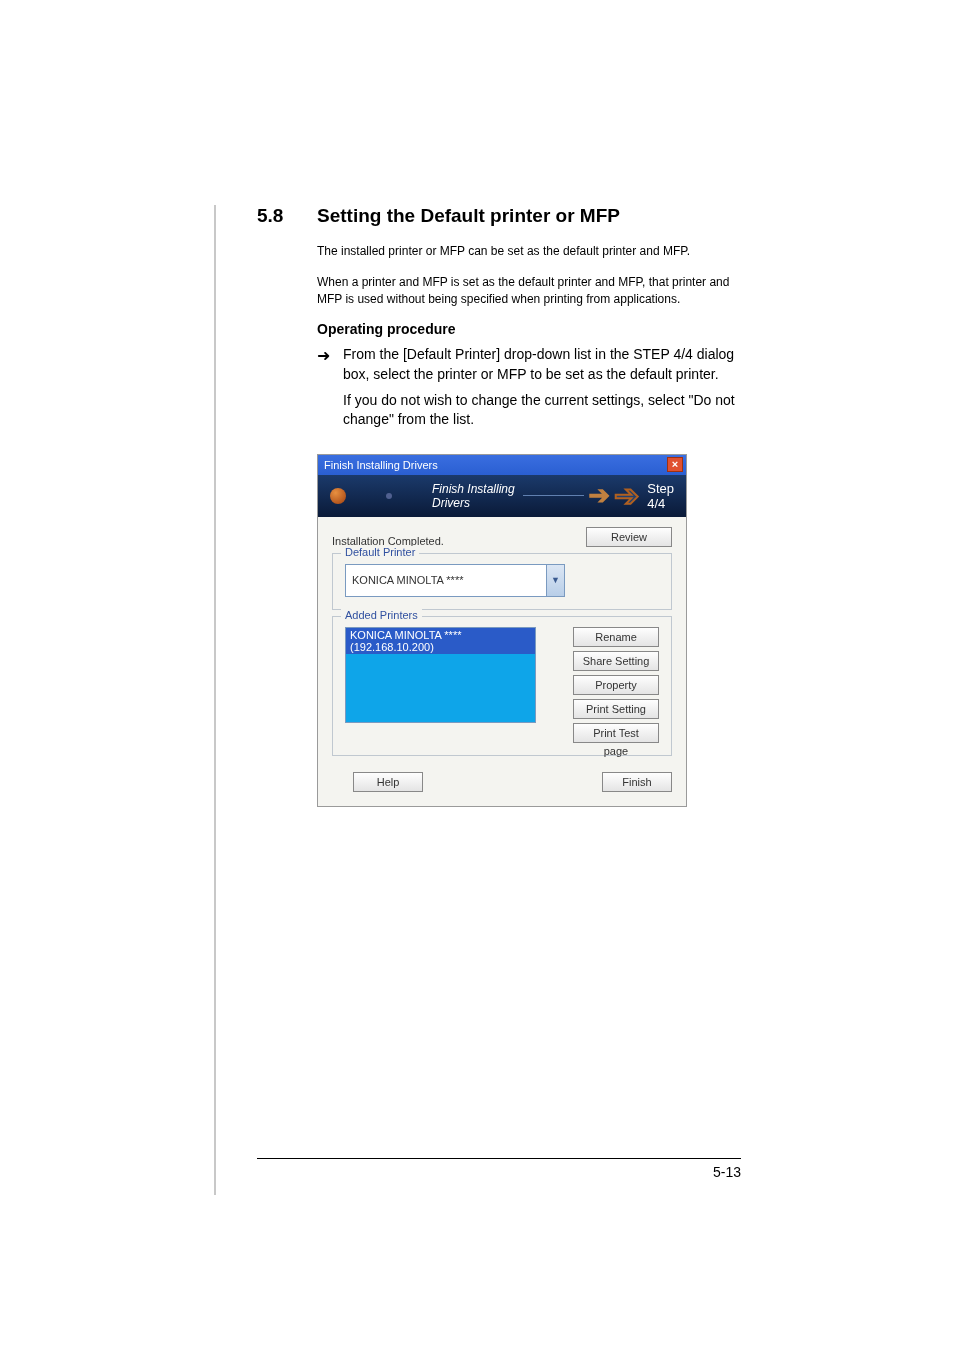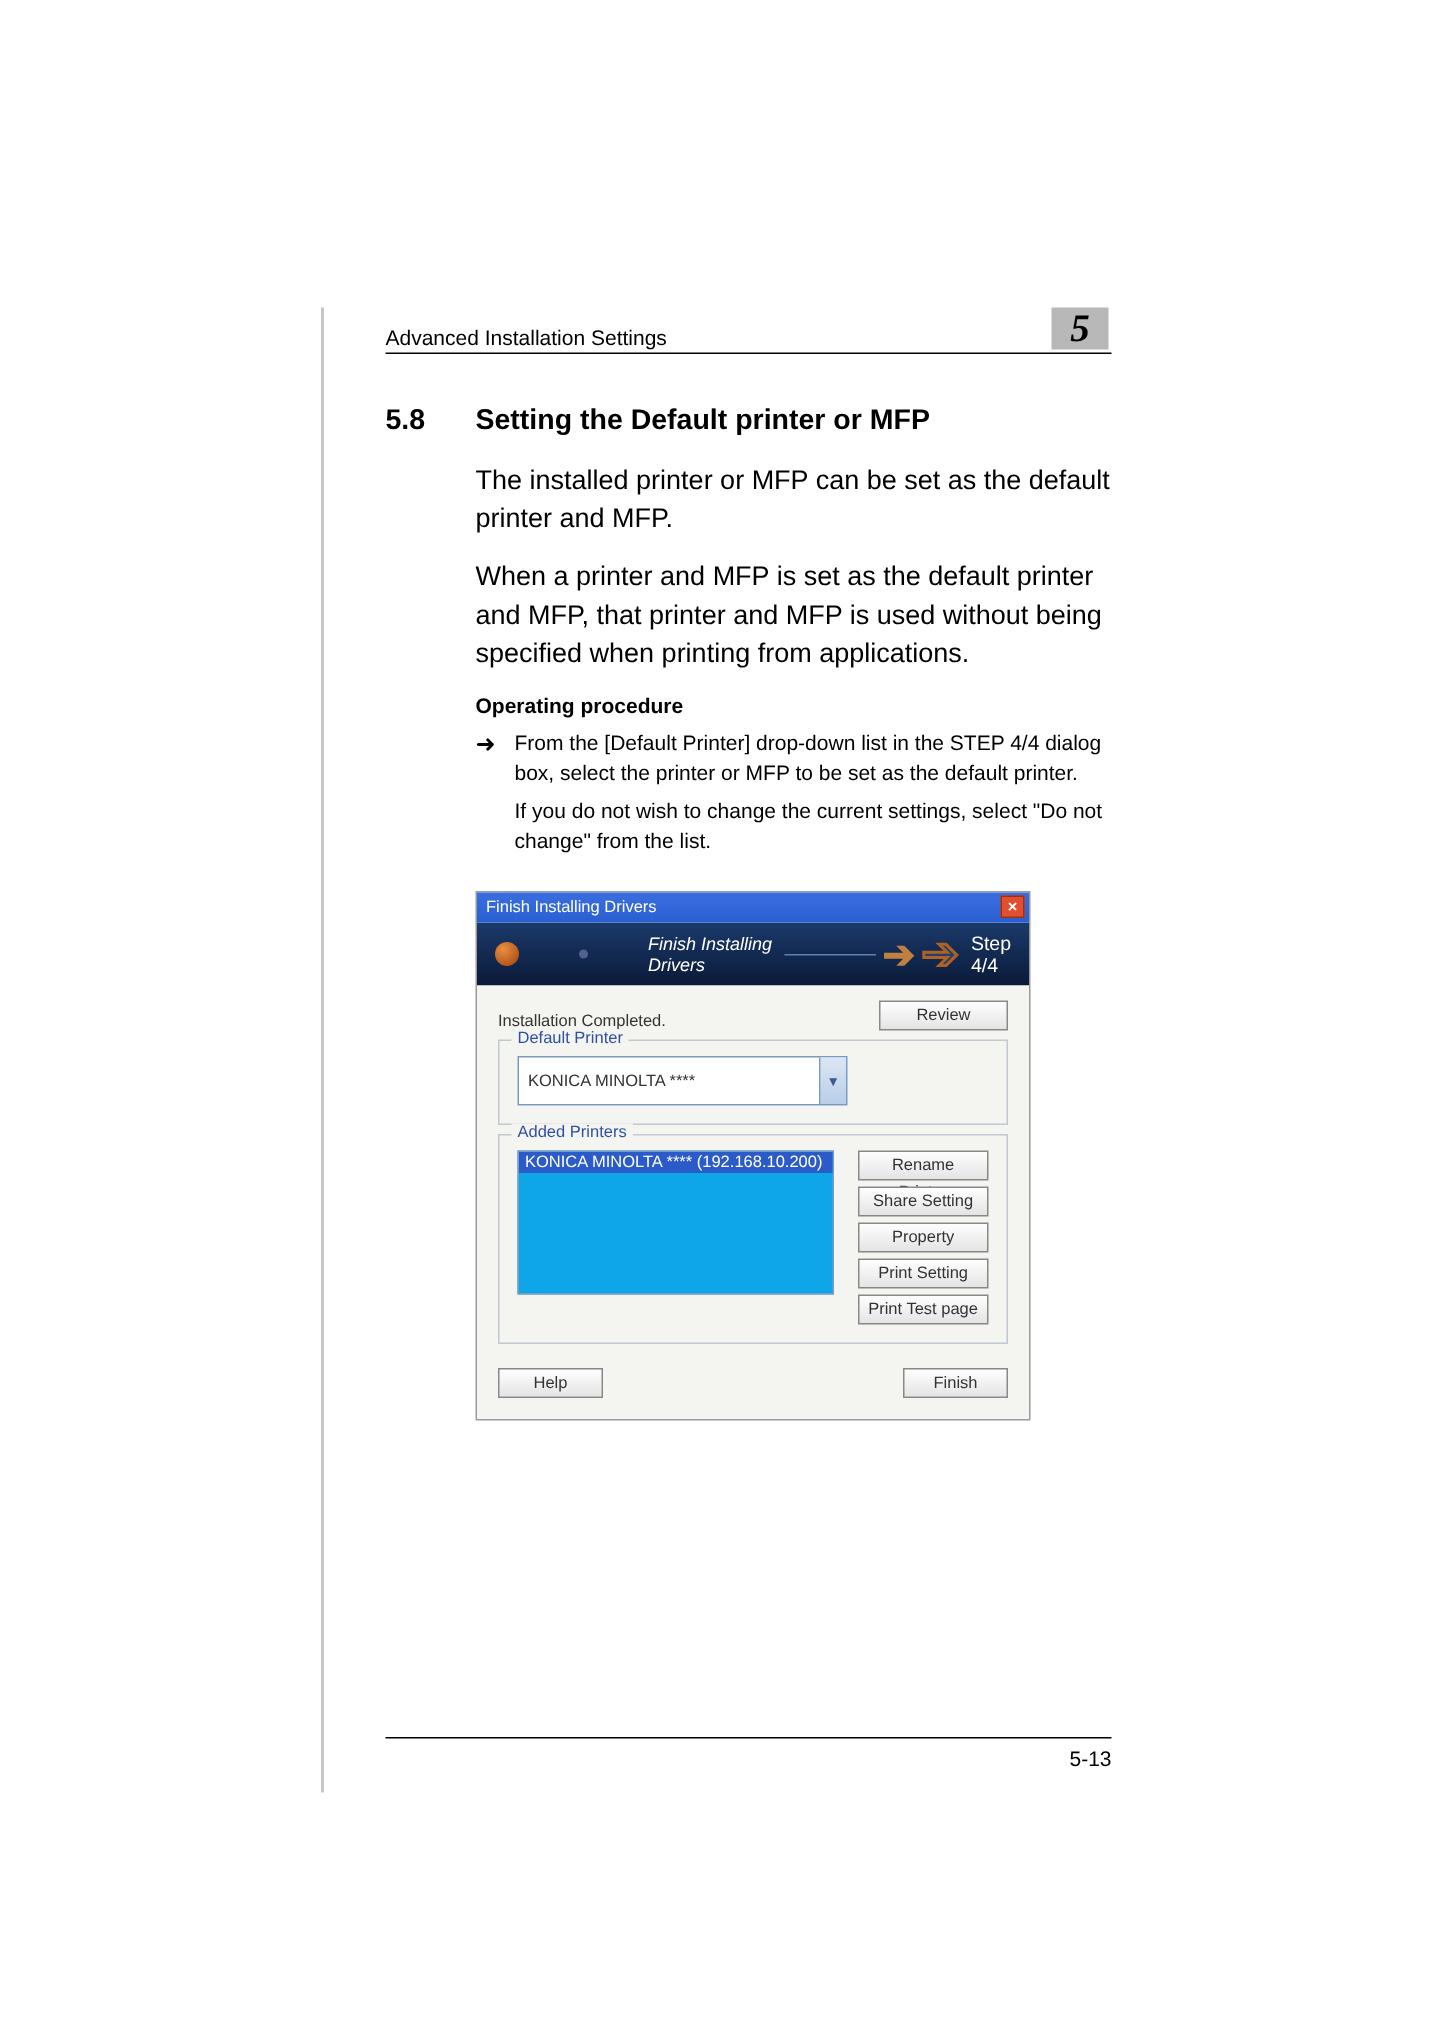--- a/index.html
+++ b/index.html
@@ -55,21 +55,21 @@
     margin-bottom: 16px;
   }
   .section-num {
     display: inline-block;
     width: 60px;
   }
   .body-block {
     margin-left: 60px;
   }
   .para {
-    font-size: 18px;
+    font-size: 12px;
     line-height: 1.4;
     margin-bottom: 14px;
   }
   .subhead {
     font-size: 14px;
     font-weight: bold;
     margin-bottom: 8px;
     margin-top: 4px;
   }
   .arrow-item {
@@ -164,20 +164,21 @@
   .win-btn {
     display: inline-block;
     min-width: 86px;
     height: 20px;
     line-height: 18px;
     text-align: center;
     font-size: 11px;
     border: 1px solid #888;
     background: linear-gradient(#fefefe,#e4e4e4);
     padding: 0 6px;
+    margin-left: 21px;
   }
   .groupbox {
     border: 1px solid #c0c8d0;
     margin-top: 6px;
     padding: 10px 12px 12px 12px;
     position: relative;
   }
   .group-label {
     position: absolute;
     top: -8px; left: 8px;
@@ -250,24 +251,20 @@
     background: #c8c8c8;
   }
 </style>
 </head>
 <body>
 
 <div class="page">
   <div class="gutter-rule"></div>
 
   <div class="content">
-    <div class="header-line">
-      <span class="header-text">Advanced Installation Settings</span>
-      <span class="chapter-badge">5</span>
-    </div>
 
     <h2 class="section-title">
       <span class="section-num">5.8</span><span>Setting the Default printer or MFP</span>
     </h2>
 
     <div class="body-block">
       <p class="para">The installed printer or MFP can be set as the default printer and MFP.</p>
       <p class="para">When a printer and MFP is set as the default printer and MFP, that printer and MFP is used without being specified when printing from applications.</p>
 
       <p class="subhead">Operating procedure</p>

